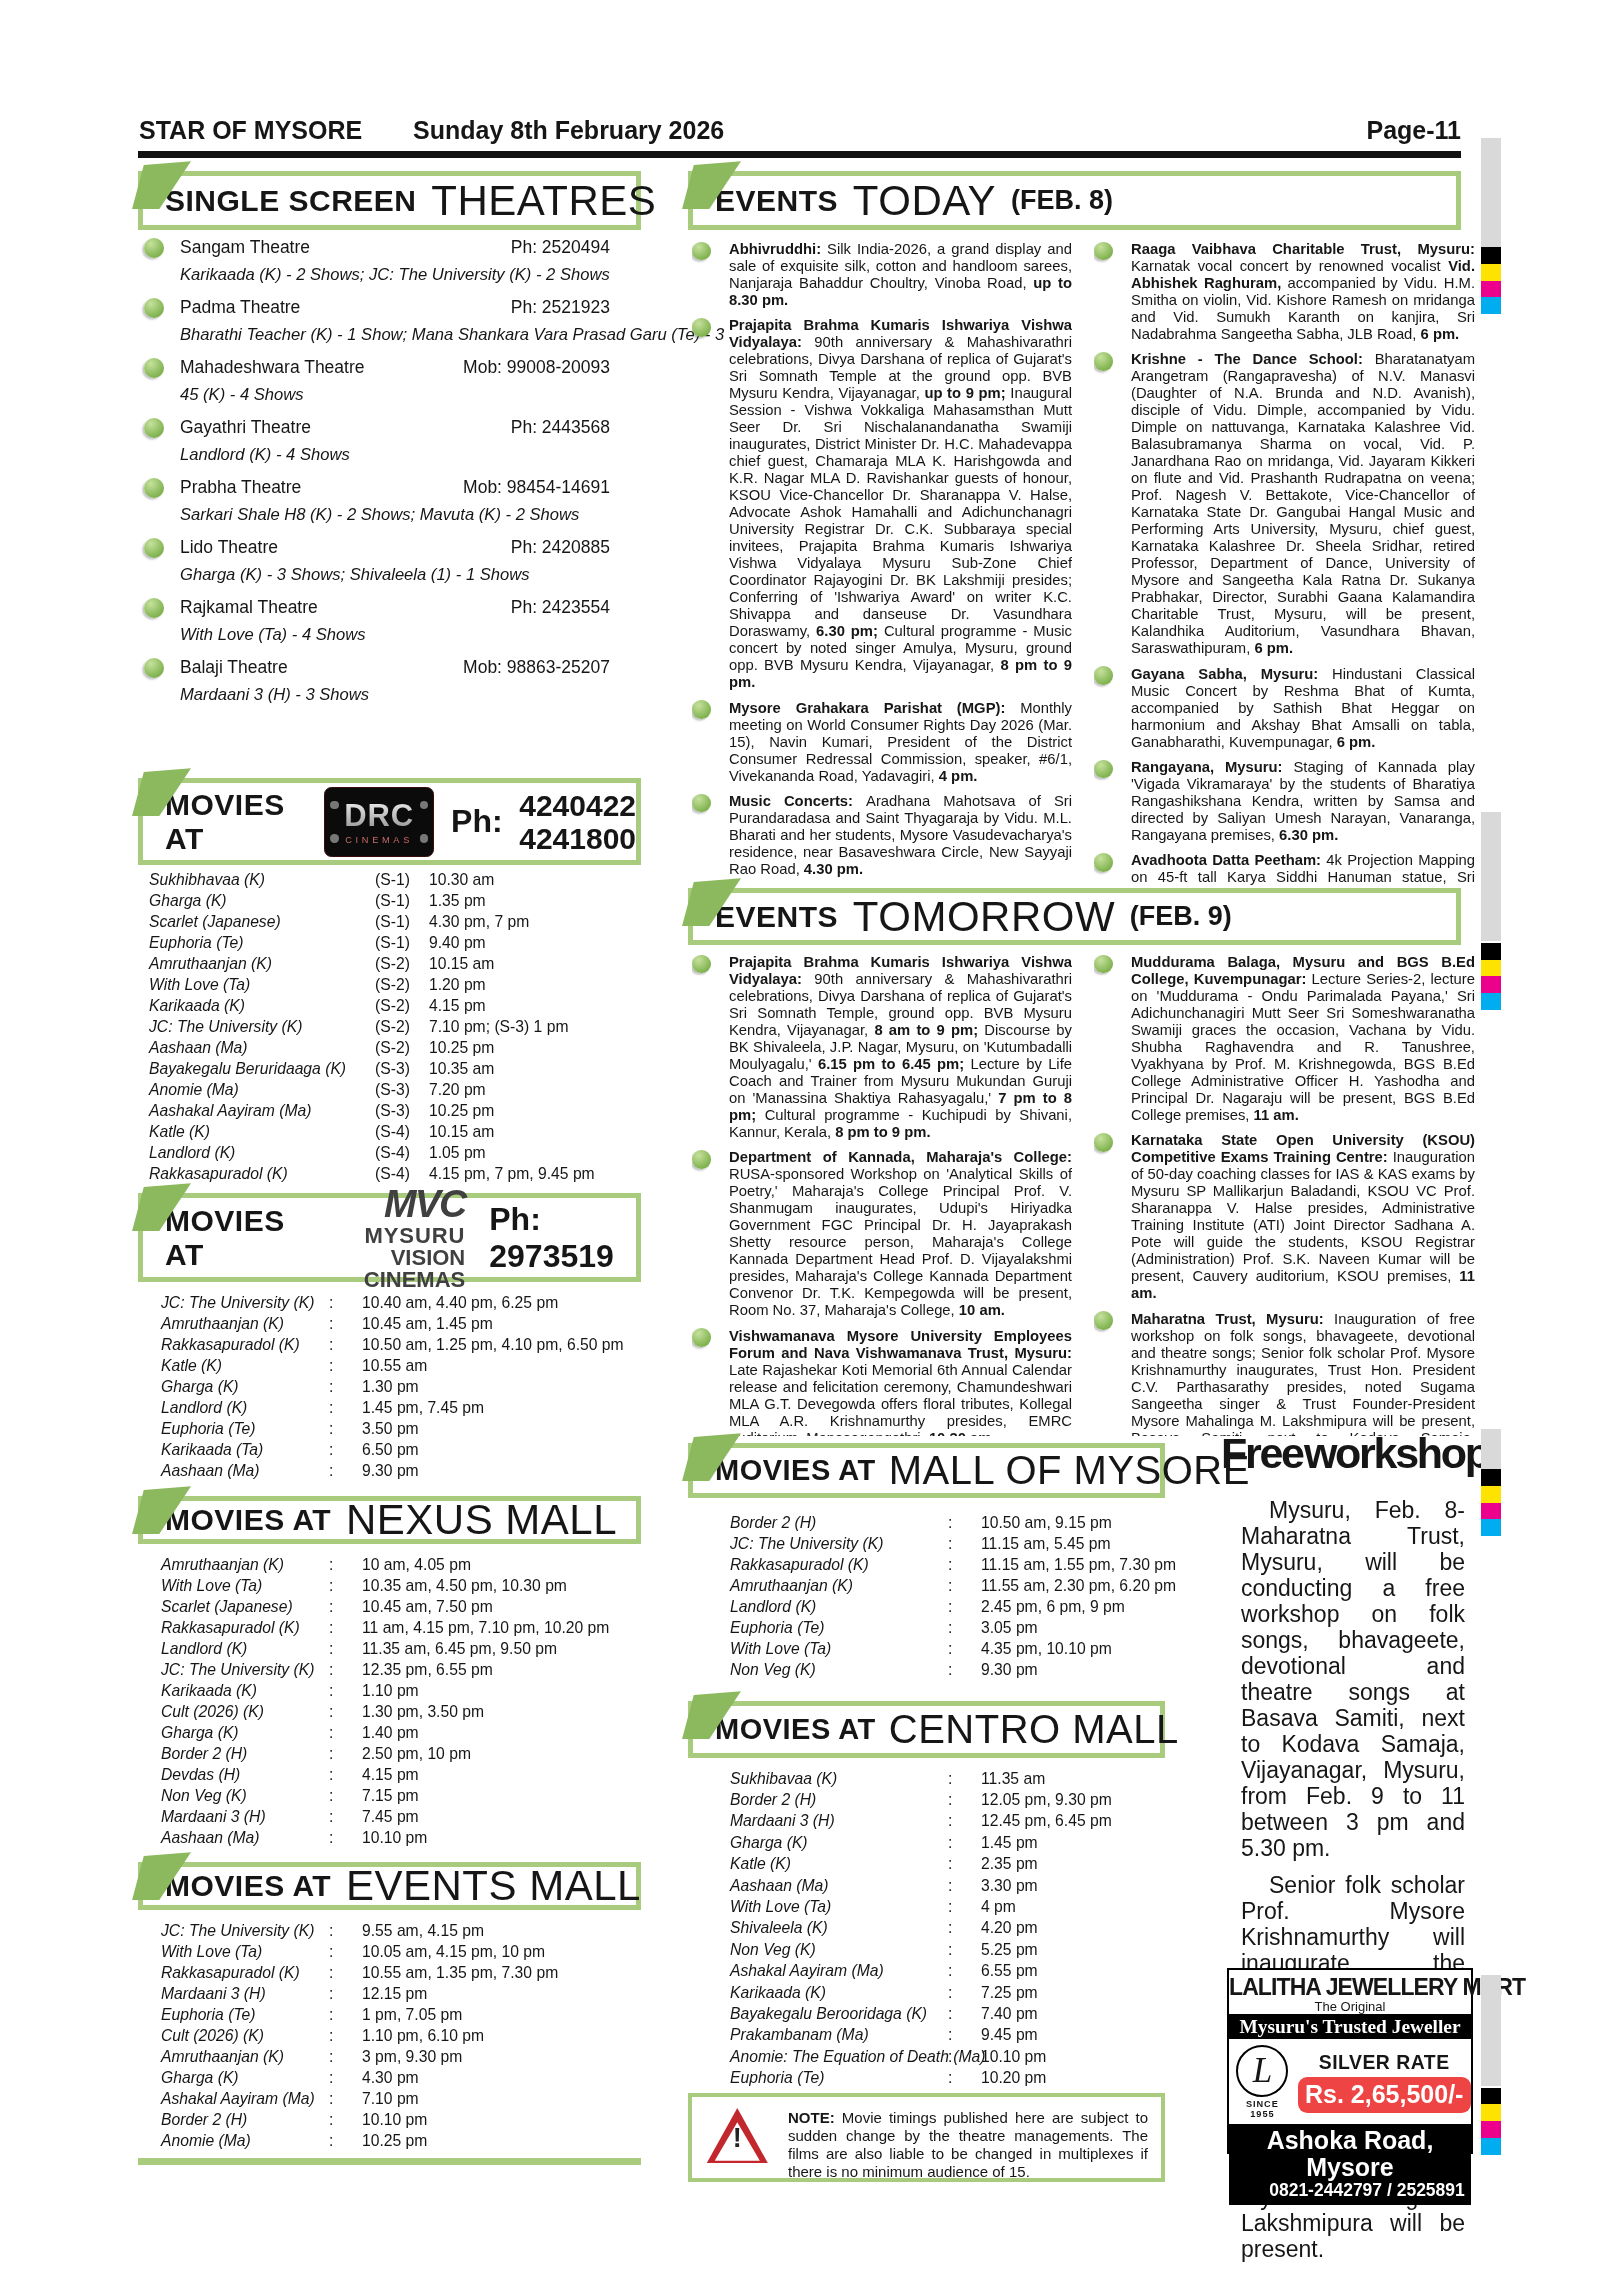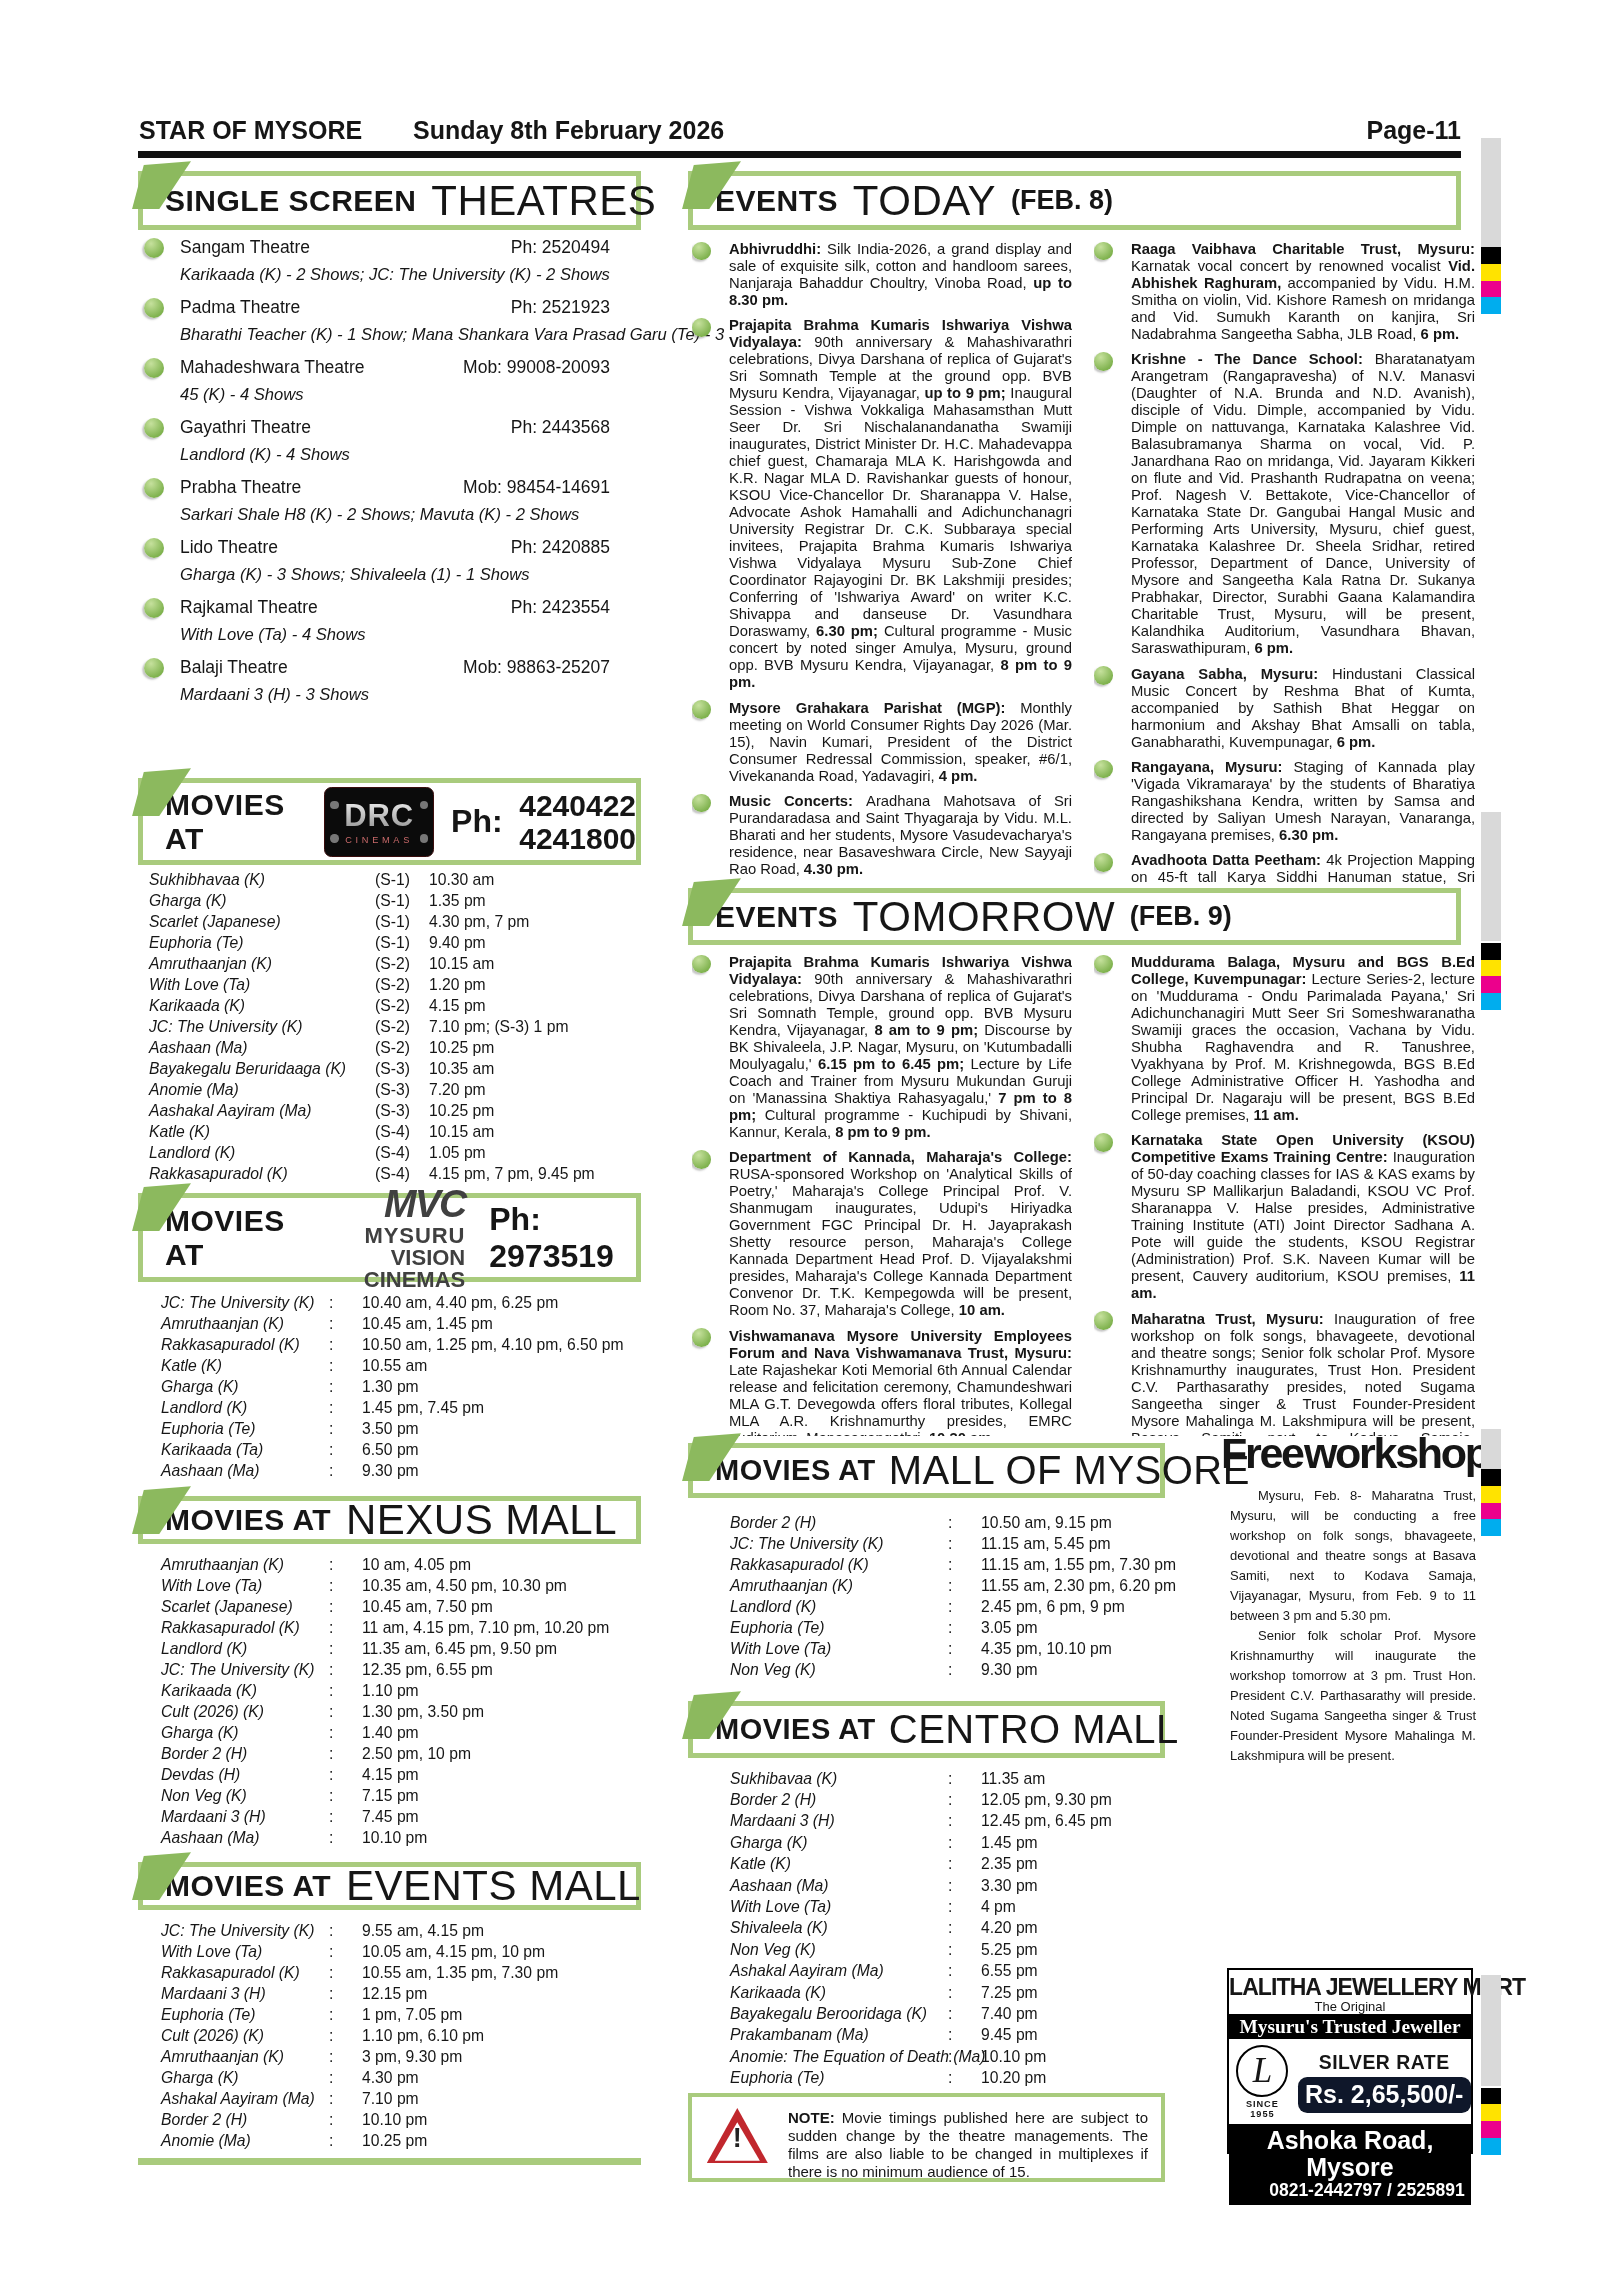--- a/index.html
+++ b/index.html
@@ -57,34 +57,34 @@
   
   .tri{position:absolute;left:14.8px;top:11px;width:61px;height:55px;}
   .tri .t1{position:absolute;left:0;top:0;width:100%;height:100%;background:#c1272d;
            clip-path:polygon(50% 0,100% 100%,0 100%);}
   .tri .t2{position:absolute;left:13%;top:26%;width:74%;height:70%;background:#fff;
            clip-path:polygon(50% 0,100% 100%,0 100%);}
   .tri .ex{position:absolute;left:0;right:0;top:27%;text-align:center;font-weight:900;font-size:27px;color:#222;}
   .note-text{margin:0;padding:12px 13px 0 96px;font-size:15px;line-height:18px;text-align:justify;}
   
   .fw-head{font-weight:900;font-size:43px;letter-spacing:-2.3px;word-spacing:-8.3px;white-space:nowrap;}
-  .fw p{margin:0;font-size:13px;line-height:20px;text-align:justify;text-indent:28px;}
+  .fw p{margin:11px;font-size:23px;line-height:26px;text-align:justify;text-indent:28px;}
   
   .ad{border:2.8px solid #000;background:#fff;}
   .ad-title{font-weight:900;font-size:23px;letter-spacing:-0.9px;text-align:center;margin-top:3.7px;white-space:nowrap;}
   .ad-sub{font-size:13px;text-align:center;margin-top:-1.8px;}
   .ad-bar{background:#000;color:#fff;text-align:center;font-family:"Liberation Serif",serif;
           font-weight:bold;font-size:19.4px;padding:1.8px 0;}
   .ad-mid{display:flex;align-items:center;gap:9.2px;padding:5.5px 7.4px;}
   .ad-logo{width:52px;height:52px;border:2.8px solid #000;border-radius:50%;
            font-family:"Liberation Serif",serif;font-style:italic;font-size:35px;
            text-align:center;line-height:48px;box-sizing:border-box;}
   .since{font-size:9.2px;font-weight:bold;letter-spacing:0.9px;text-align:center;margin-top:1.8px;}
   .silver{font-weight:900;font-size:19.4px;text-align:center;letter-spacing:0.5px;}
-  .rate{background:#0f172a;color:#fff;font-weight:900;font-size:25px;border-radius:9.2px;
+  .rate{background:#ef4444;color:#fff;font-weight:900;font-size:25px;border-radius:9.2px;
         padding:3.7px 7.4px;margin-top:2.8px;text-align:center;white-space:nowrap;}
   .ad-black{background:#000;color:#fff;text-align:center;padding:2.8px 0 4.6px 0;}
   .ad-addr{font-weight:900;font-size:25px;line-height:27px;}
   .ad-ph{font-weight:bold;font-size:17.5px;line-height:19.4px;padding-left:34px;}
   
   .hdr{font-weight:bold;font-size:25px;white-space:nowrap;}
   .rule{background:#111;}
   
   .reg{position:absolute;left:1481px;width:20px;}
   b{font-weight:bold;}

